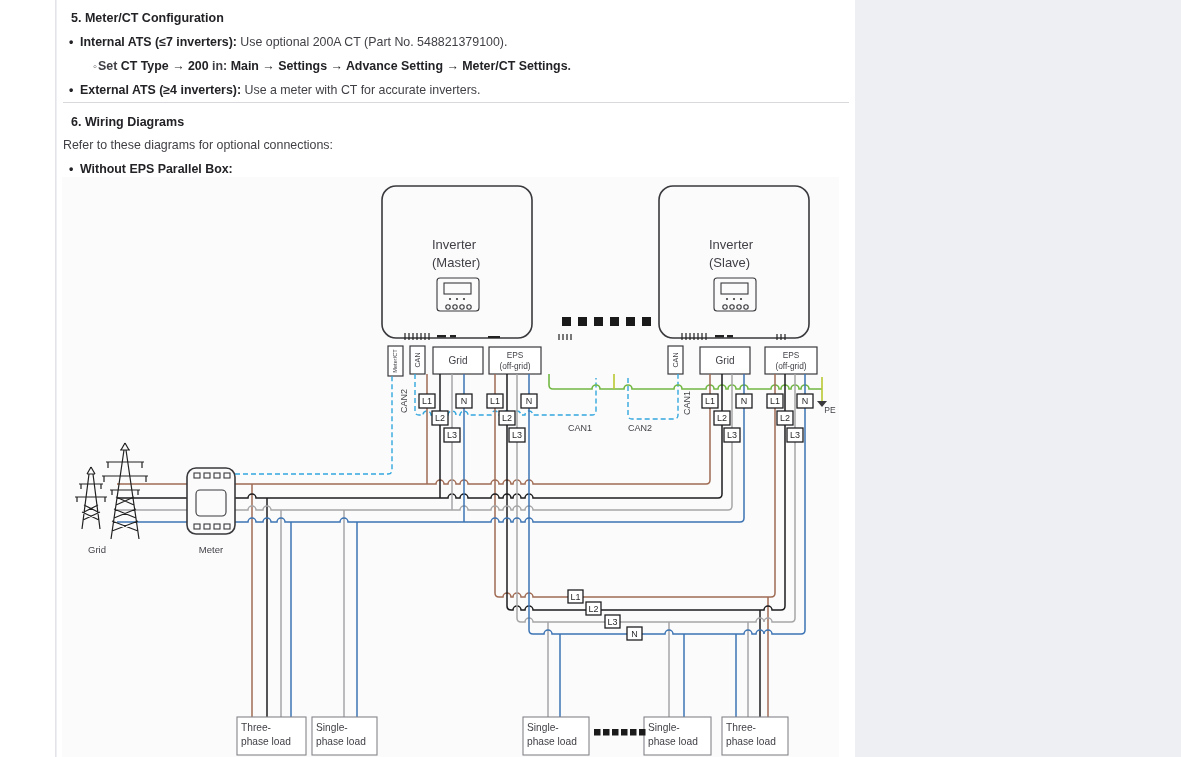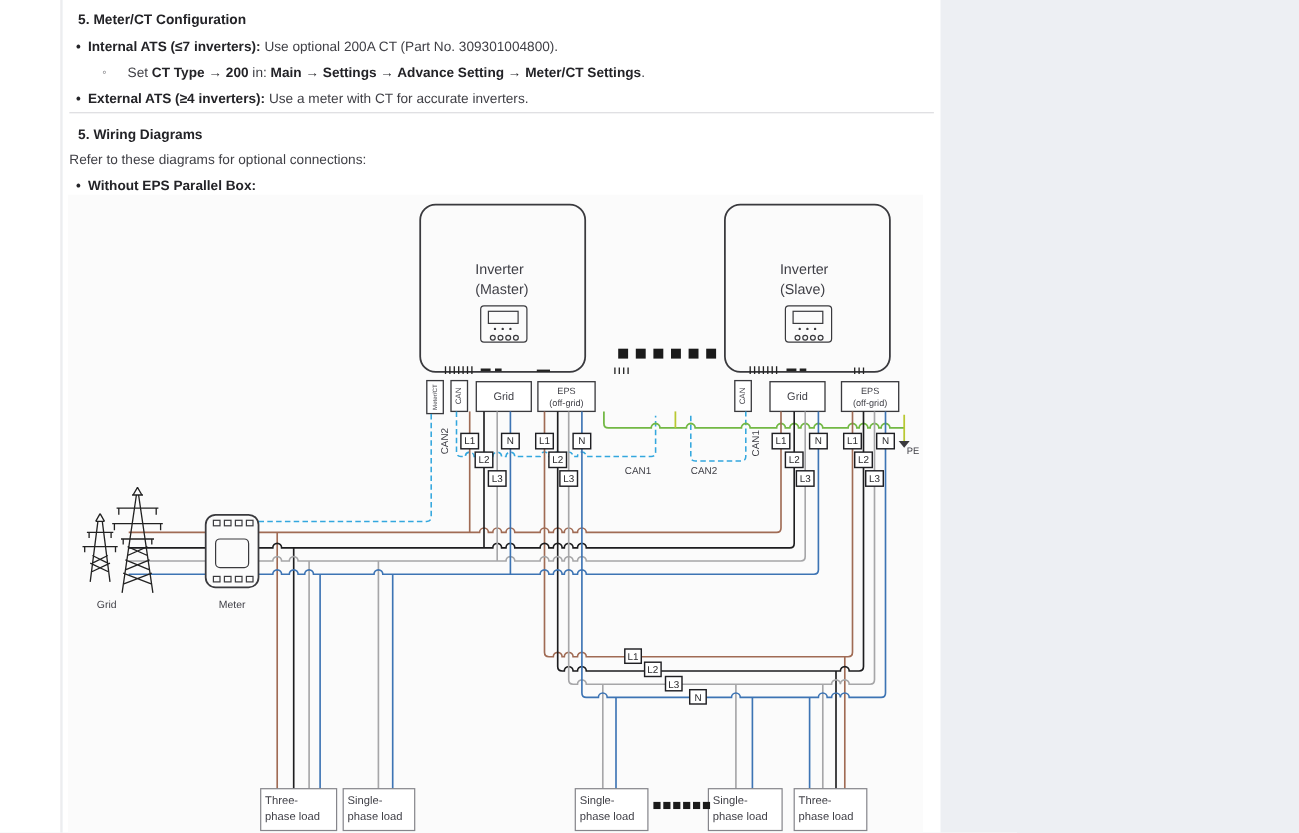--- a/index.html
+++ b/index.html
@@ -4,21 +4,21 @@
 <style>
   html,body{margin:0;padding:0;}
   .page{position:relative;width:1181px;height:757px;background:var(--page_bg);font-family:"Liberation Sans",sans-serif;overflow:hidden;}
   .left-pane{position:absolute;left:0;top:0;width:56px;height:757px;background:var(--panel_bg);border-right:1px solid #e4e4e8;box-sizing:border-box;}
   .content{position:absolute;left:57px;top:0;width:798px;height:757px;background:var(--panel_bg);}
   .hline{position:absolute;left:14px;font-size:12.5px;font-weight:700;color:var(--ink_bold);white-space:nowrap;}
   .line{position:absolute;left:0;font-size:12.4px;color:var(--ink);white-space:nowrap;}
   .blt{position:absolute;left:12px;font-weight:700;color:var(--ink_bold);}
   .sblt{position:absolute;left:36px;font-size:11px;color:#55555a;top:1px;}
   .txt{position:absolute;left:23px;white-space:nowrap;}
-  .stxt{position:absolute;left:59px;white-space:nowrap;}
+  .stxt{position:absolute;left:41px;white-space:nowrap;font-weight:bold;}
   .txt b,.stxt b{color:var(--ink_bold);}
   .rule{position:absolute;left:6px;width:786px;height:1px;background:var(--rule);}
   .diagram{position:absolute;left:5px;top:177px;width:777px;height:580px;background:var(--diagram_bg);}
   svg text{font-family:"Liberation Sans",sans-serif;fill:var(--ink);}
   .inv{fill:none;stroke:var(--wire_dark);stroke-width:1.6;}
   .thin{fill:none;stroke:var(--wire_dark);stroke-width:1.1;}
   .pbox{fill:#fff;stroke:var(--wire_dark);stroke-width:1.2;}
   .lbox{fill:#fff;stroke:#1f1f23;stroke-width:1.3;}
   .loadbox{fill:#fff;stroke:#85858b;stroke-width:1.1;}
   .wl1{fill:none;stroke:var(--l1_brown);stroke-width:1.5;}
@@ -41,36 +41,36 @@
 <body>
 
 <div class="page">
   <div class="left-pane"></div>
   <div class="content">
 
     <div class="hline" style="top:11px">5. Meter/CT Configuration</div>
 
     <div class="line" style="top:35px">
       <span class="blt">•</span>
-      <span class="txt"><b>Internal ATS (≤7 inverters):</b><span> Use optional 200A CT (Part No. 309301004800).</span></span>
+      <span class="txt"><b>Internal ATS (≤7 inverters):</b><span> Use optional 200A CT (Part No. 548821379100).</span></span>
     </div>
 
     <div class="line" style="top:59px">
       <span class="sblt">◦</span>
       <span class="stxt"><span>Set </span><b>CT Type → 200</b><span> in: </span><b>Main → Settings → Advance Setting → Meter/CT Settings</b><span>.</span></span>
     </div>
 
     <div class="line" style="top:83px">
       <span class="blt">•</span>
       <span class="txt"><b>External ATS (≥4 inverters):</b><span> Use a meter with CT for accurate inverters.</span></span>
     </div>
 
     <div class="rule" style="top:102px"></div>
 
-    <div class="hline" style="top:115px">5. Wiring Diagrams</div>
+    <div class="hline" style="top:115px">6. Wiring Diagrams</div>
     <div class="line" style="top:138px">
       <span class="txt" style="left:6px">Refer to these diagrams for optional connections:</span>
     </div>
     <div class="line" style="top:162px">
       <span class="blt">•</span>
       <span class="txt"><b>Without EPS Parallel Box:</b></span>
     </div>
 
     <div class="diagram">
       <svg width="777" height="580" viewBox="78 177 777 580">

